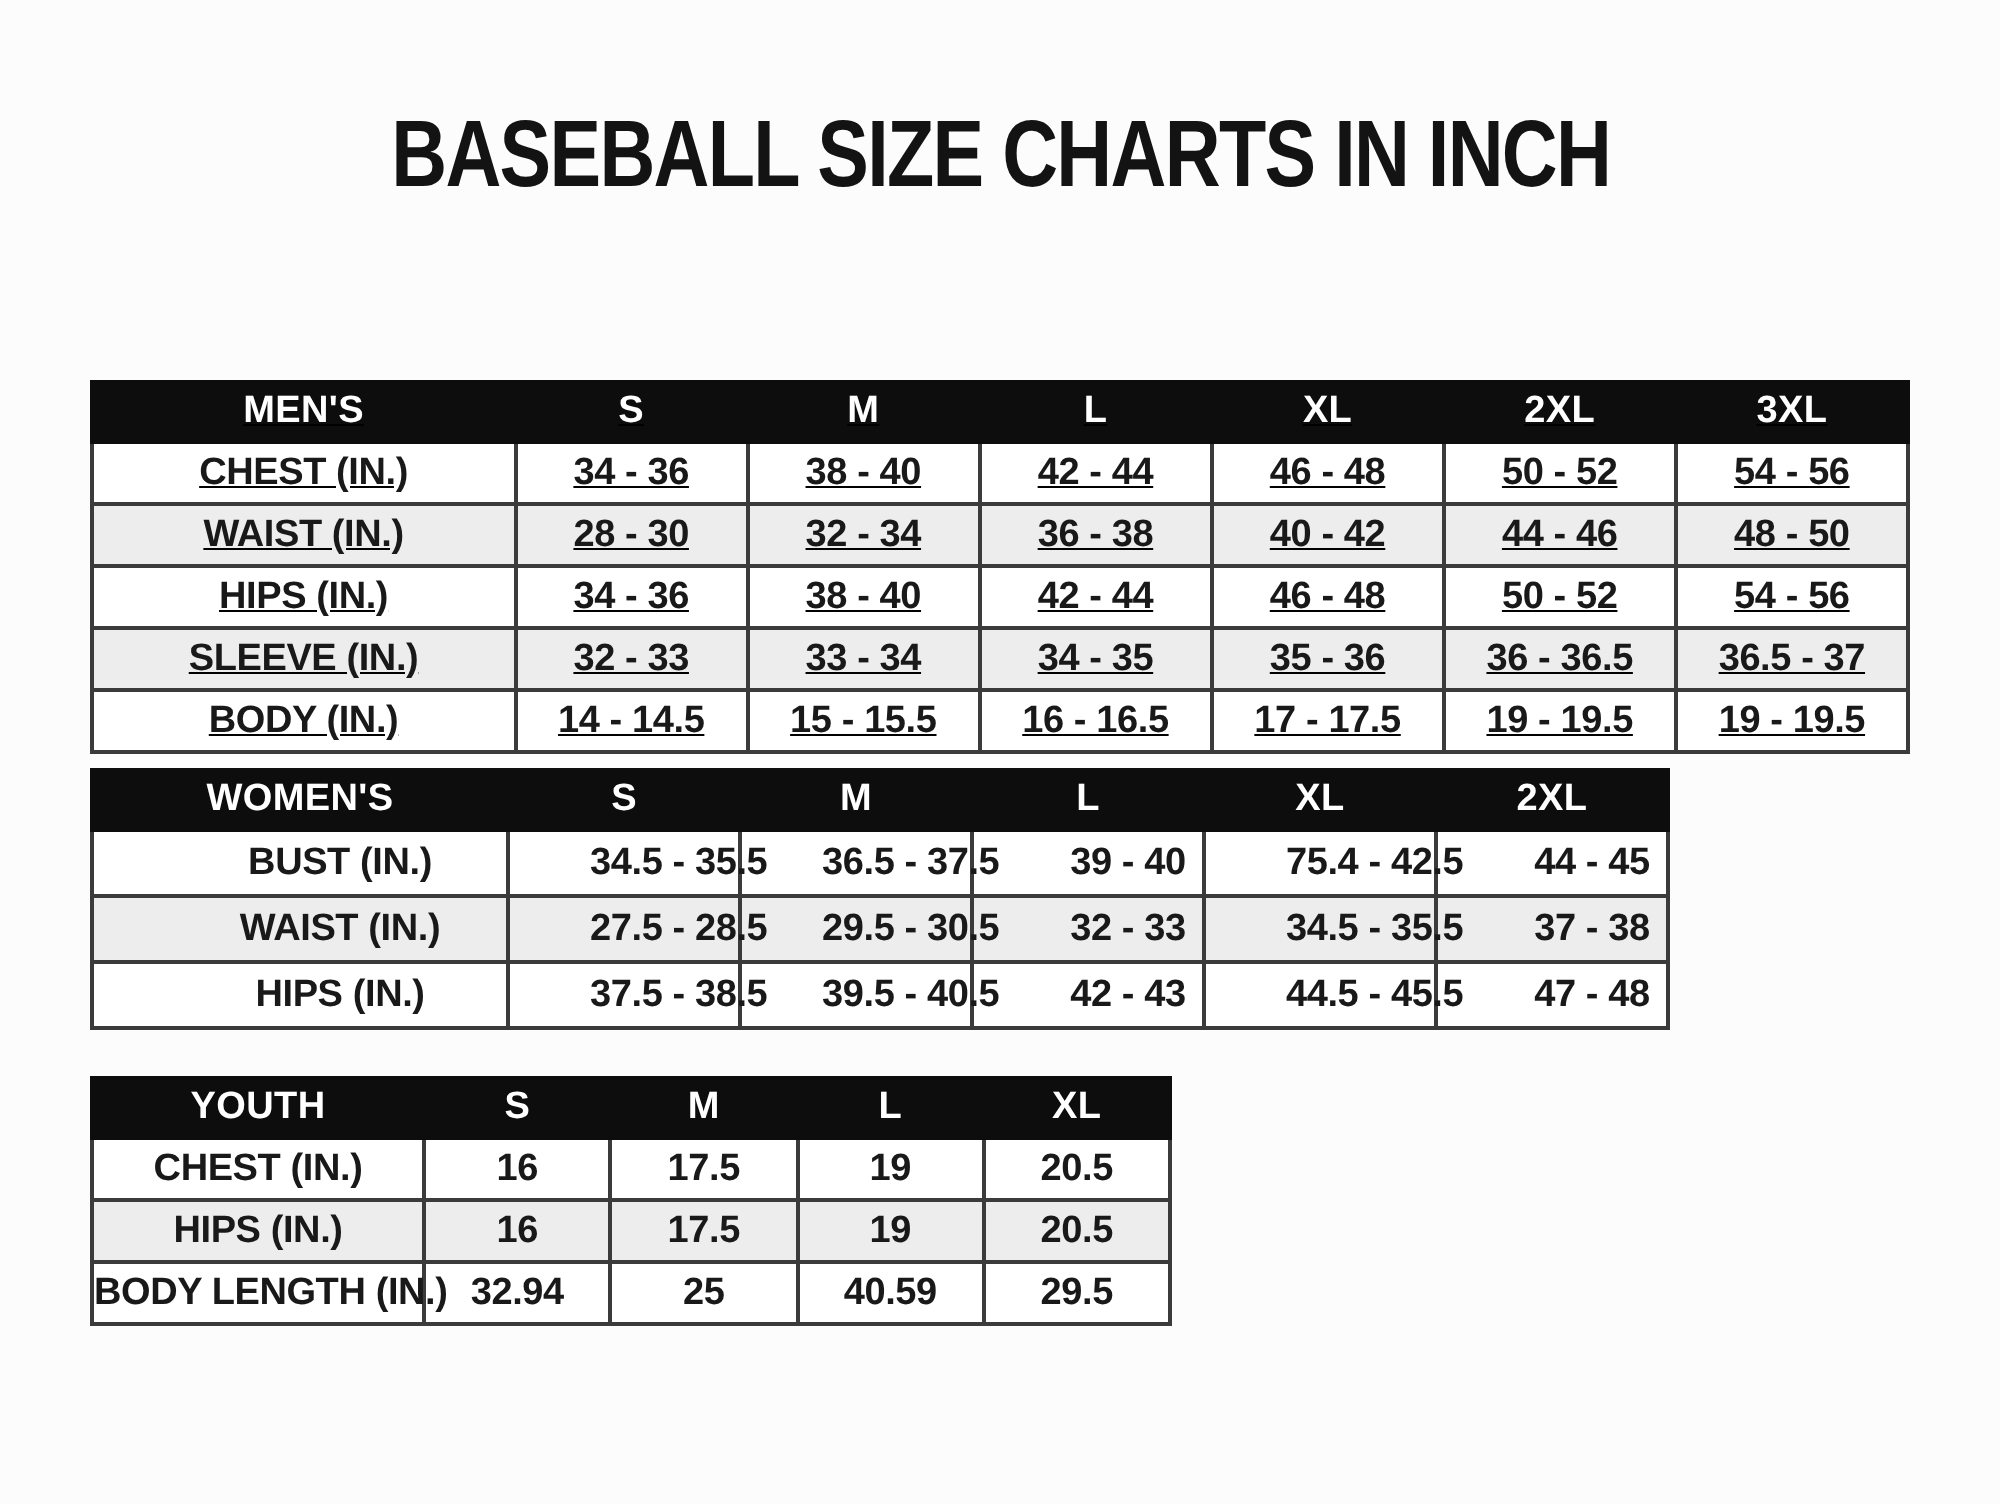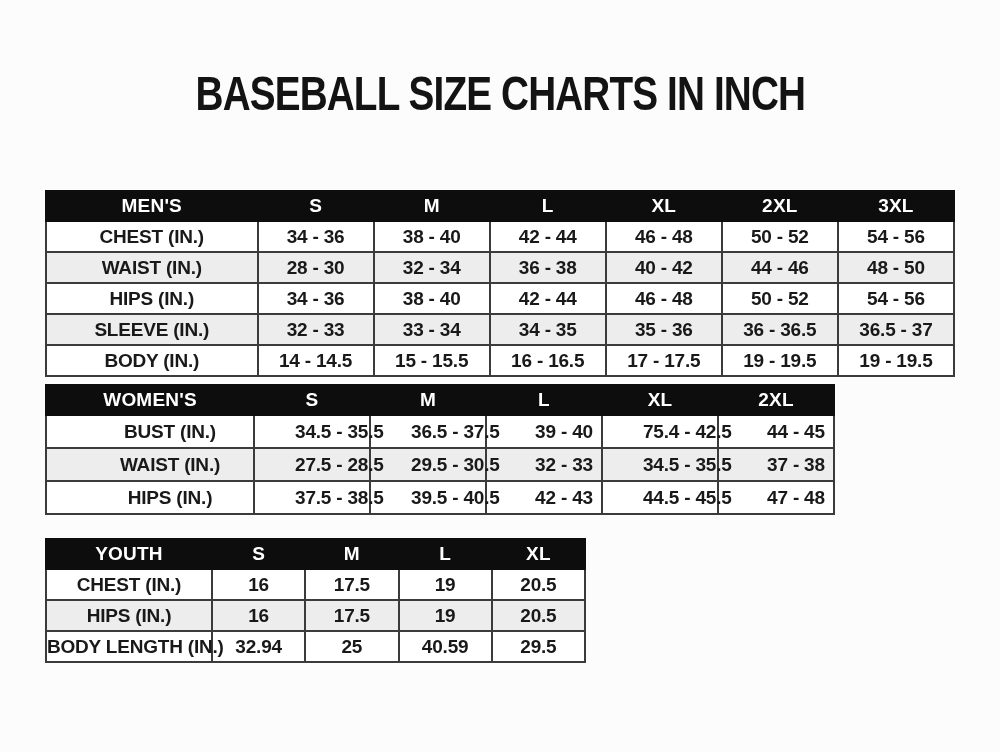--- a/index.html
+++ b/index.html
@@ -6,37 +6,37 @@
   html, body {
     width: 1000px; height: 752px;
     background: #fcfcfc;
     overflow: hidden;
     font-family: "Liberation Sans", sans-serif;
   }
   .page { position: relative; width: 1000px; height: 752px; }
 
   .page-title {
     position: absolute;
-    top: 68px; left: 0;
+    top: 51px; left: 0;
     width: 1000px;
     text-align: center;
     font-size: 45px;
     font-weight: bold;
     color: #131313;
     letter-spacing: -1px;
     white-space: nowrap;
   }
   .page-title span {
     display: inline-block;
     transform: scaleX(0.86) scaleY(1.05);
     transform-origin: center;
   }
 
   .table-wrap { position: absolute; left: 45px; }
-  .table-wrap.mens   { top: 190px; width: 910px; }
+  .table-wrap.mens   { top: 190px; width: 910px; text-decoration: underline; }
   .table-wrap.womens { top: 384px; width: 790px; }
   .table-wrap.youth  { top: 538px; width: 541px; }
 
   table.size-table {
     width: 100%;
     border-collapse: collapse;
     table-layout: fixed;
     background: #ffffff;
   }
   table.size-table th {

